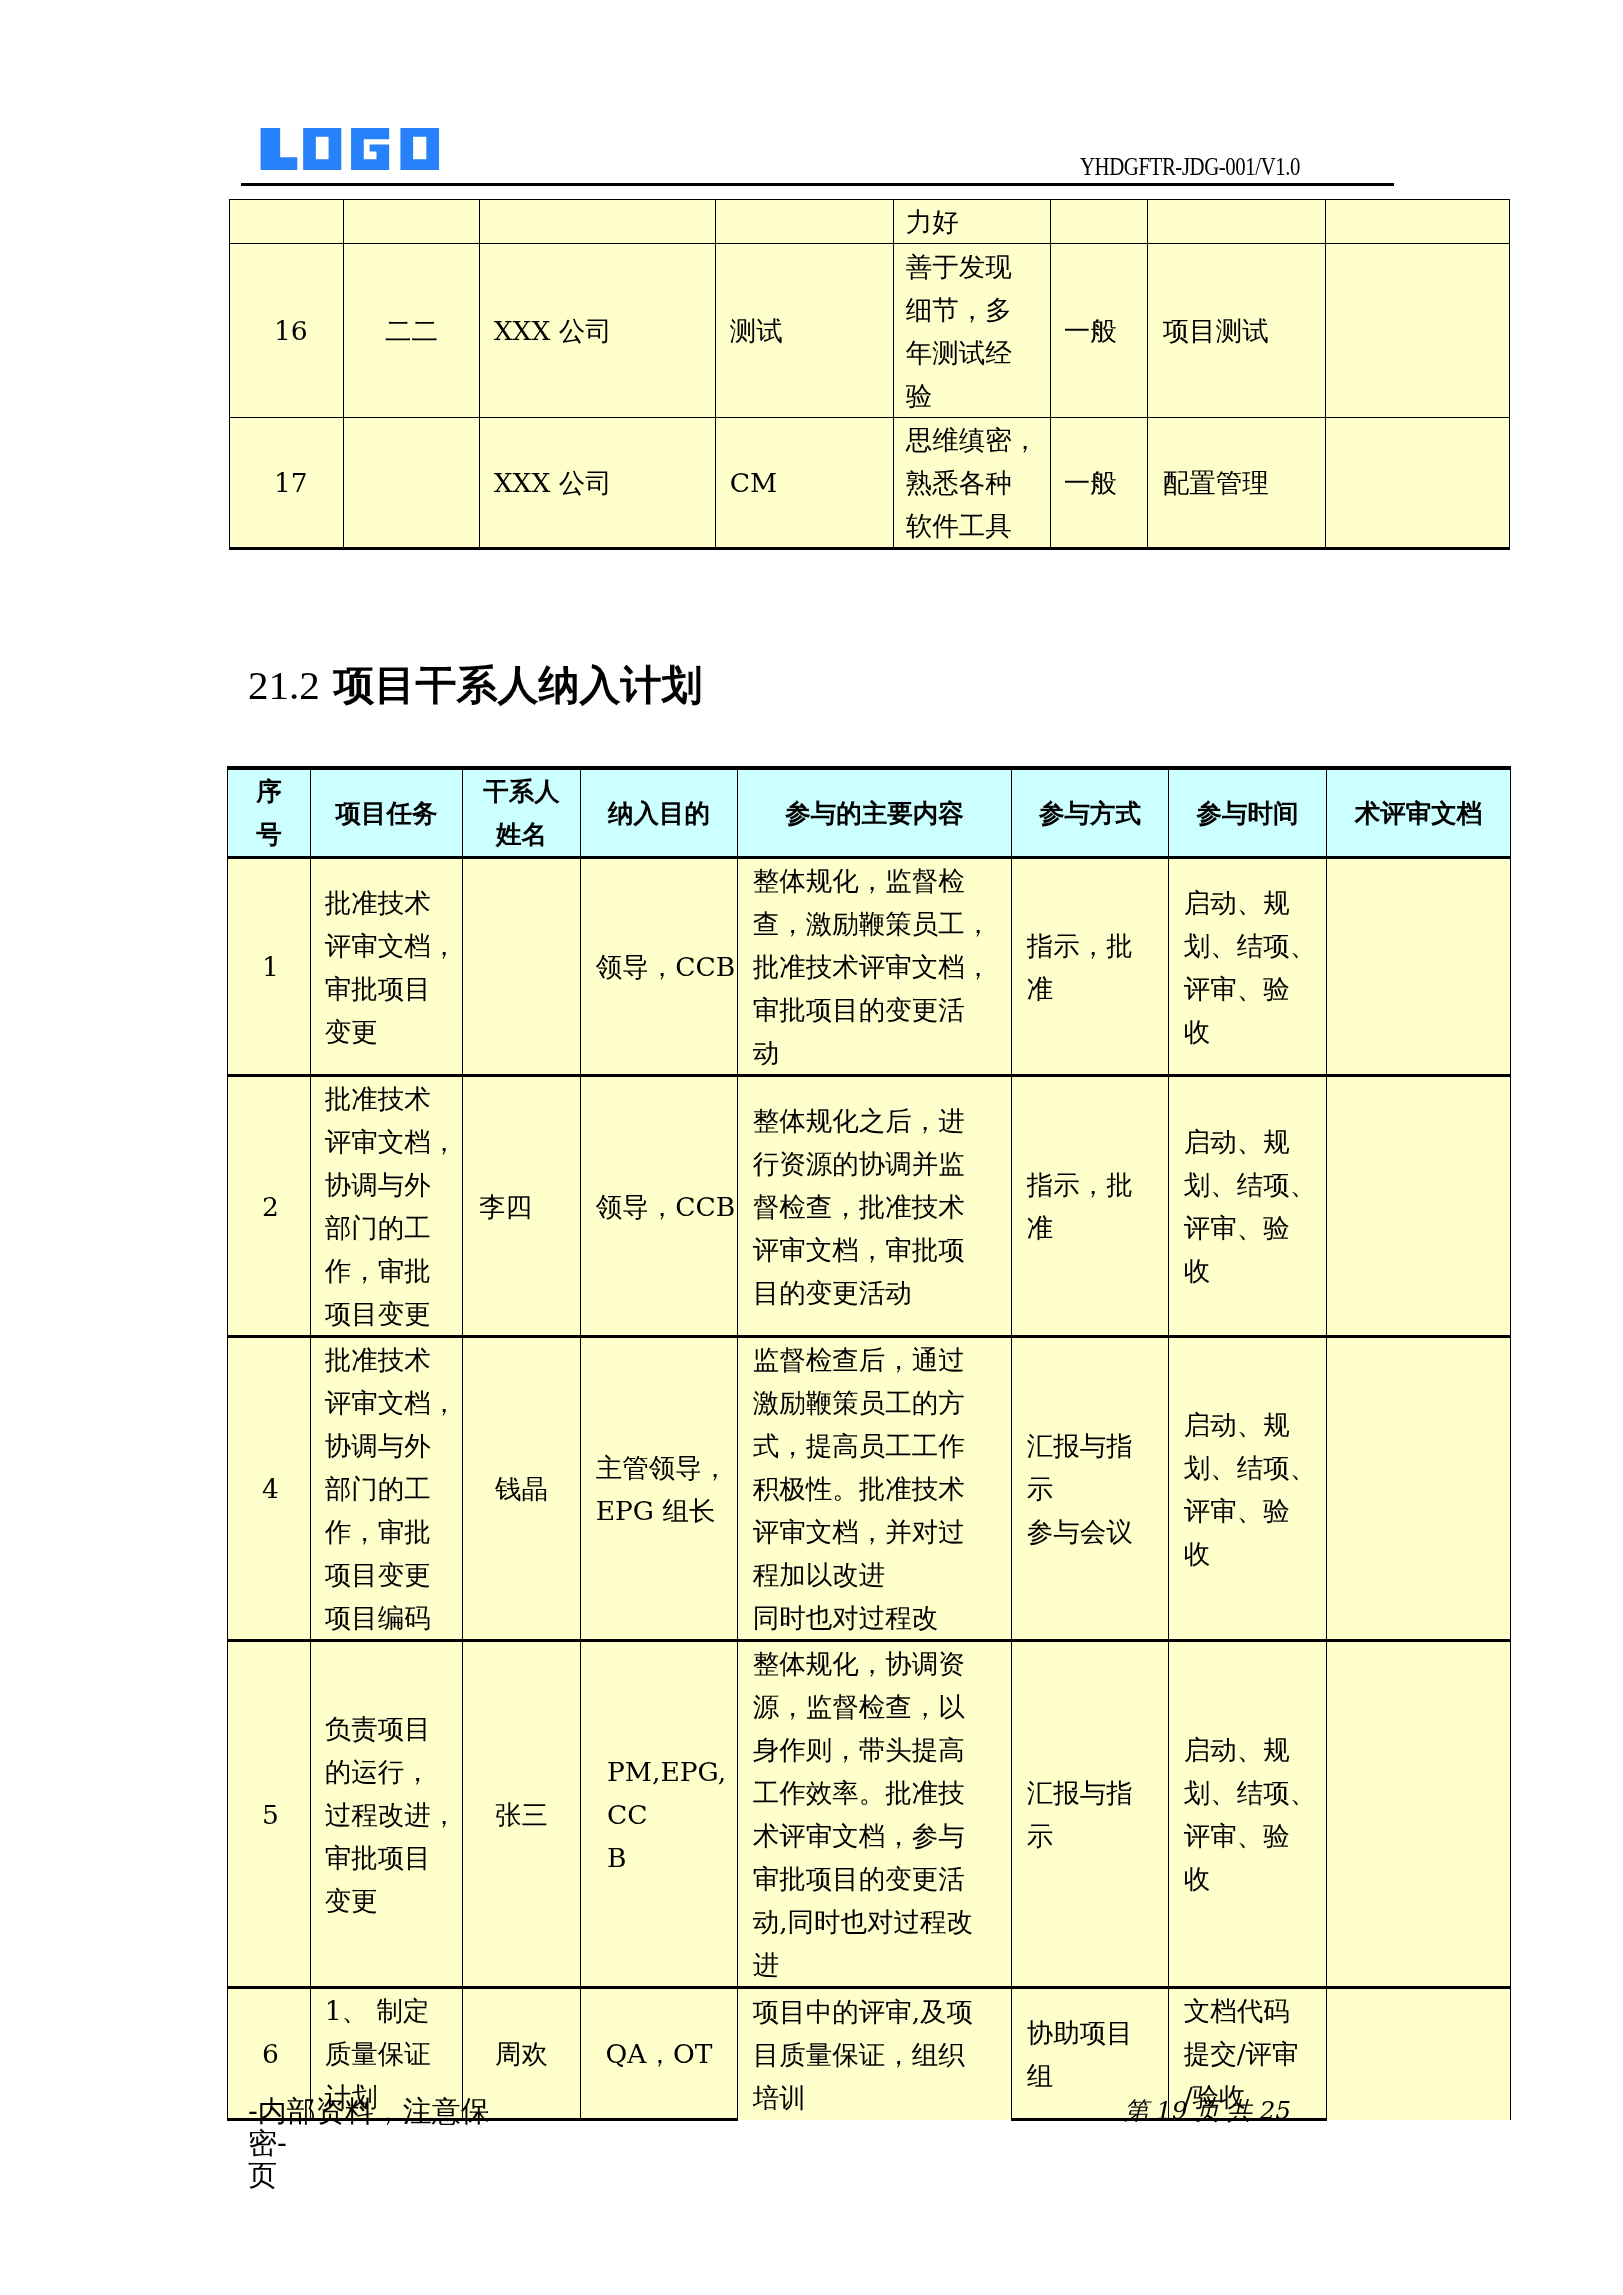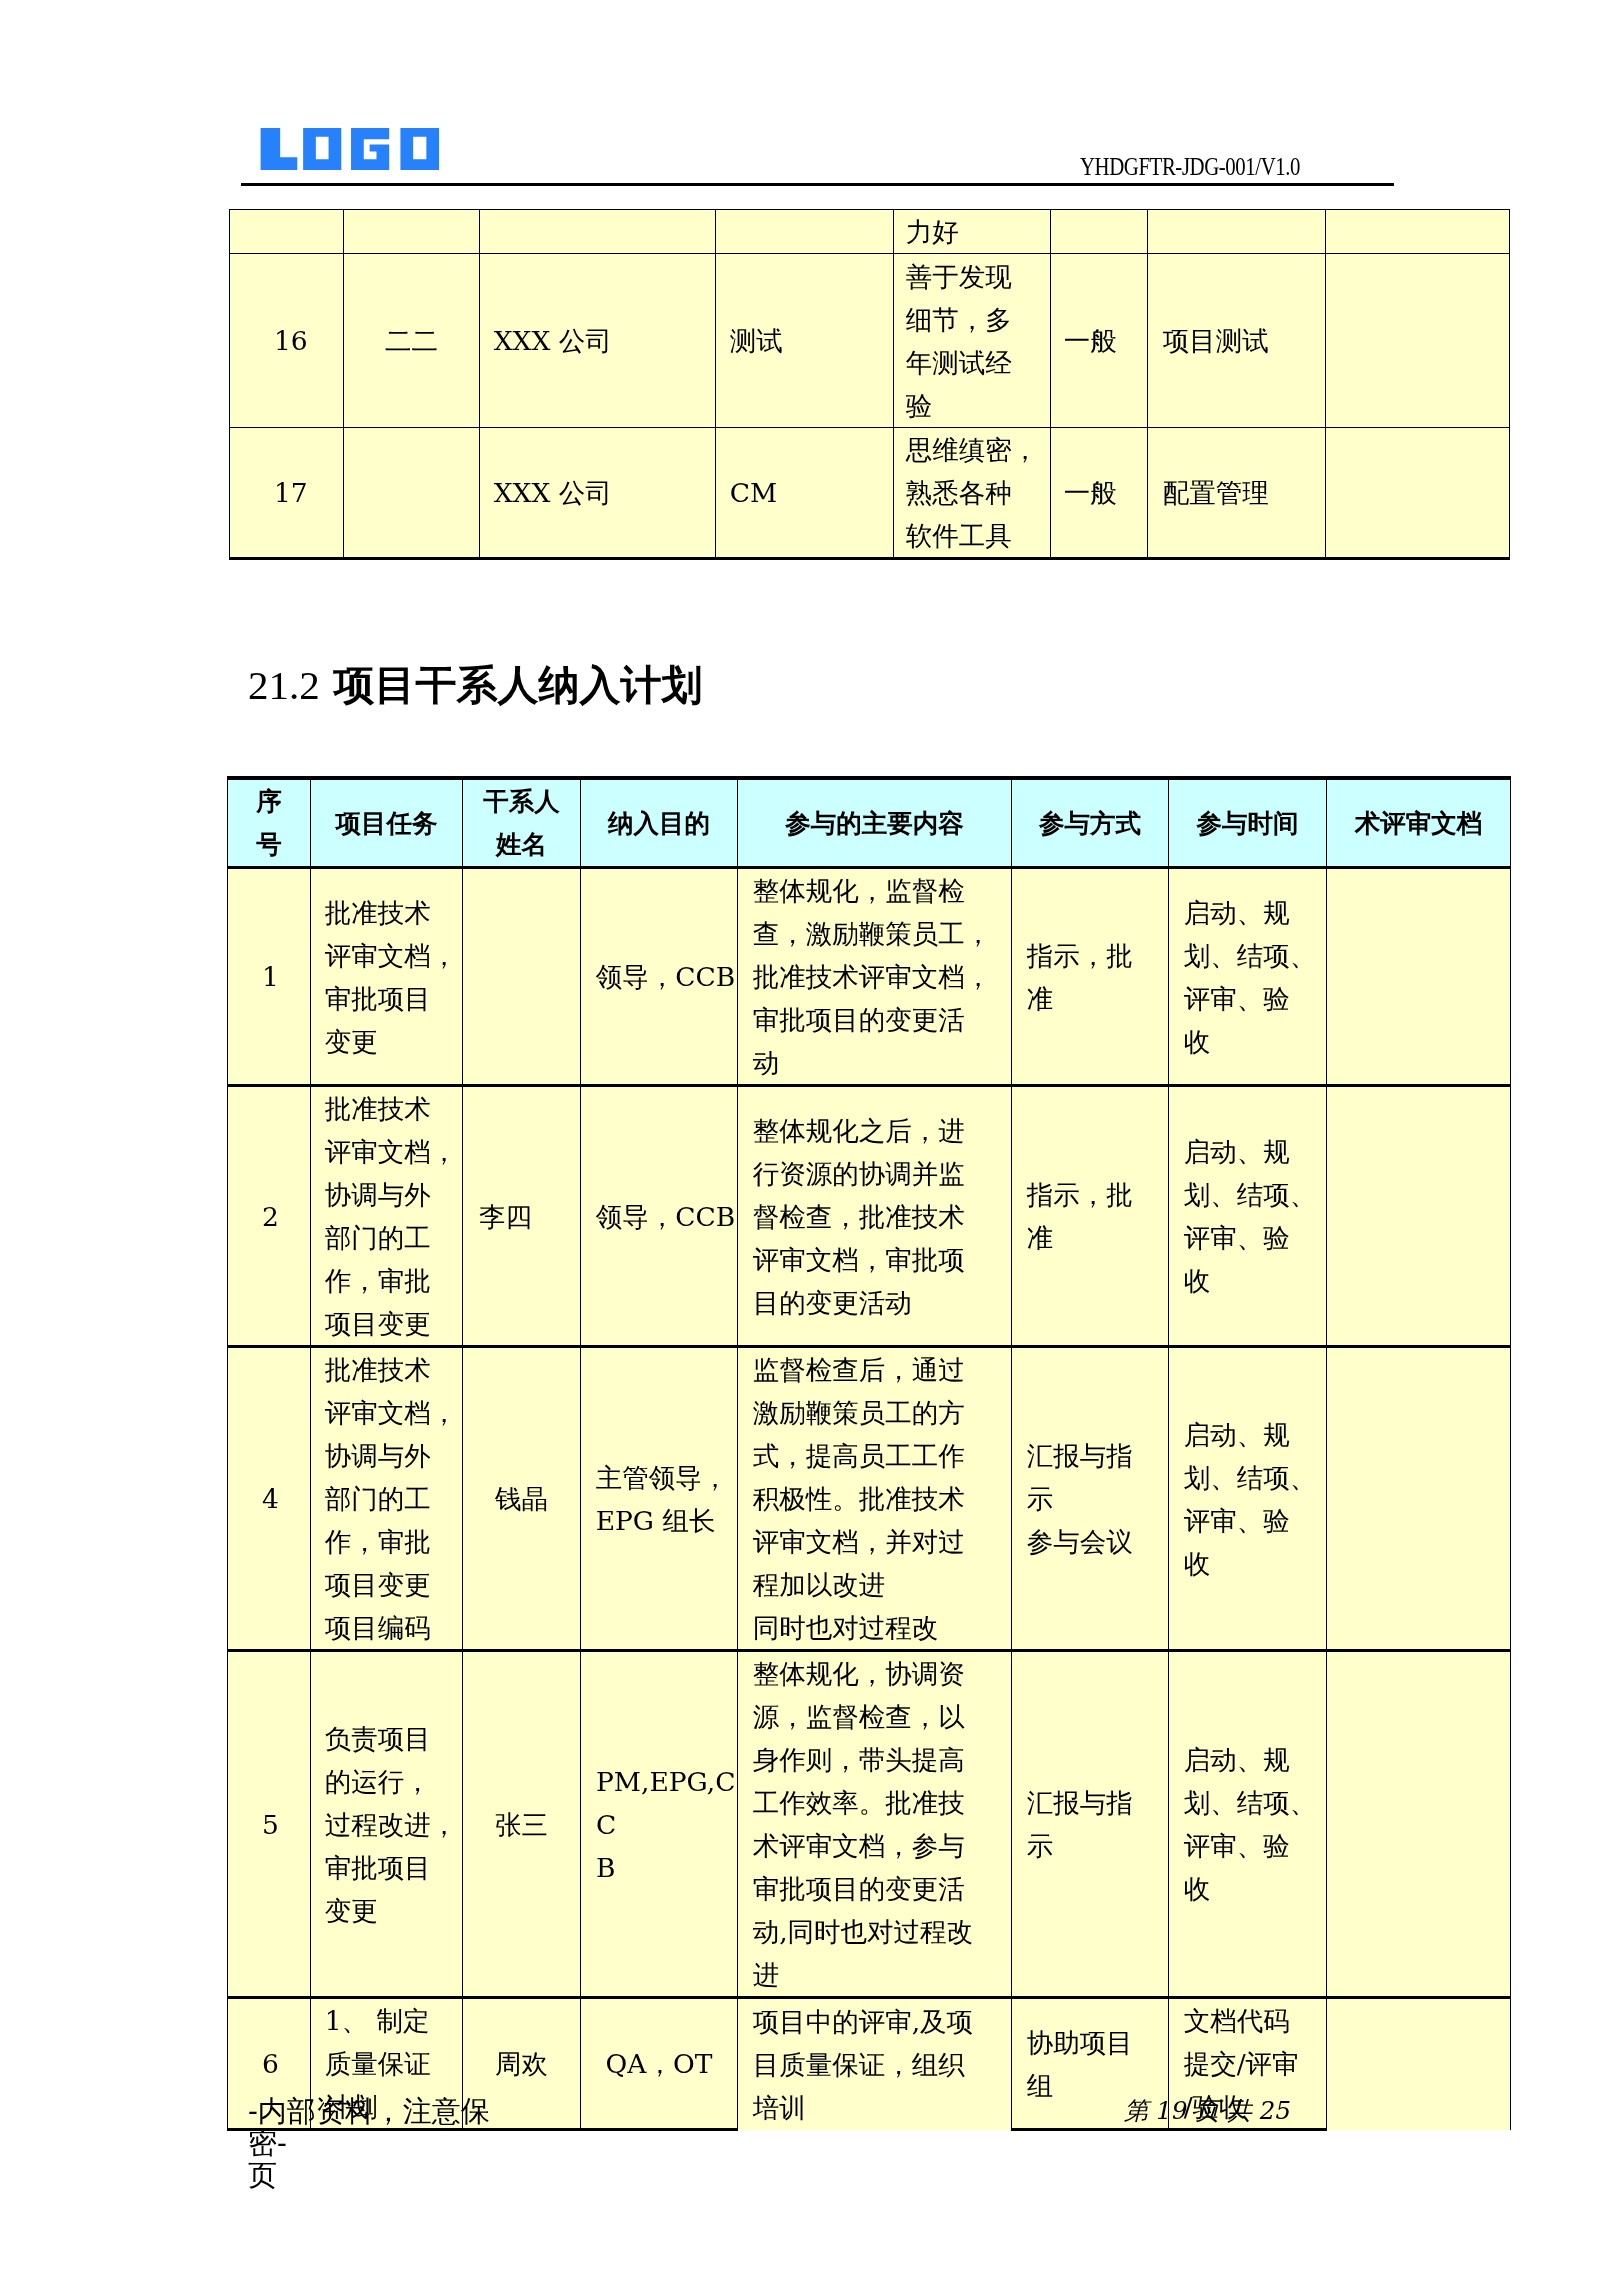--- a/index.html
+++ b/index.html
@@ -3,21 +3,21 @@
 <meta charset="utf-8">
 <style>
   html,body{margin:0;padding:0;background:#ffffff;}
   body{width:1623px;height:2295px;position:relative;overflow:hidden;
        font-family:"DejaVu Serif","Liberation Serif",serif;color:#000;}
   .abs{position:absolute;}
   .logo{left:258px;top:127px;width:191px;height:44px;}
   .doc-code{left:1080px;top:153px;font-size:24.5px;letter-spacing:-0.5px;
             font-family:"Liberation Serif","DejaVu Serif",serif;transform:scaleX(0.85);transform-origin:left top;}
   .header-rule{left:241px;top:183px;width:1153px;height:2.9px;background:#000;}
-  table{border-collapse:collapse;position:absolute;table-layout:fixed;margin-top:10px;}
+  table{border-collapse:collapse;position:absolute;table-layout:fixed;}
   td,th{border:1.5px solid #000;vertical-align:middle;padding:0 0 0 13.7px;
         font-size:26.5px;line-height:43px;font-weight:normal;text-align:left;word-break:break-all;}
   .yel{background:#ffffcc;}
   .cyan{background:#ccffff;}
   .center{text-align:center;padding:0;}
   .top-table{left:229px;top:199px;width:1280px;}
   .top-table tr.thick-bottom td{border-bottom-width:3.9px;}
   .section-title{left:248px;top:658px;font-size:41px;font-weight:bold;
                  font-family:"DejaVu Sans","Liberation Sans",sans-serif;}
   .section-title .num{font-family:"Liberation Serif","DejaVu Serif",serif;font-weight:normal;margin-right:13.7px;}
@@ -240,21 +240,21 @@
   <tr class="yel" style="height:346px">
     <td style="padding-left:34px">5</td>
     <td>
       <div>负责项目</div>
       <div>的运行，</div>
       <div>过程改进，</div>
       <div>审批项目</div>
       <div>变更</div>
     </td>
     <td style="padding-left:32px">张三</td>
-    <td style="padding-left:15px">
+    <td style="padding-left:26px">
       <div>PM,EPG,CC</div>
       <div>B</div>
     </td>
     <td style="padding-left:14.7px">
       <div>整体规化，协调资</div>
       <div>源，监督检查，以</div>
       <div>身作则，带头提高</div>
       <div>工作效率。批准技</div>
       <div>术评审文档，参与</div>
       <div>审批项目的变更活</div>

